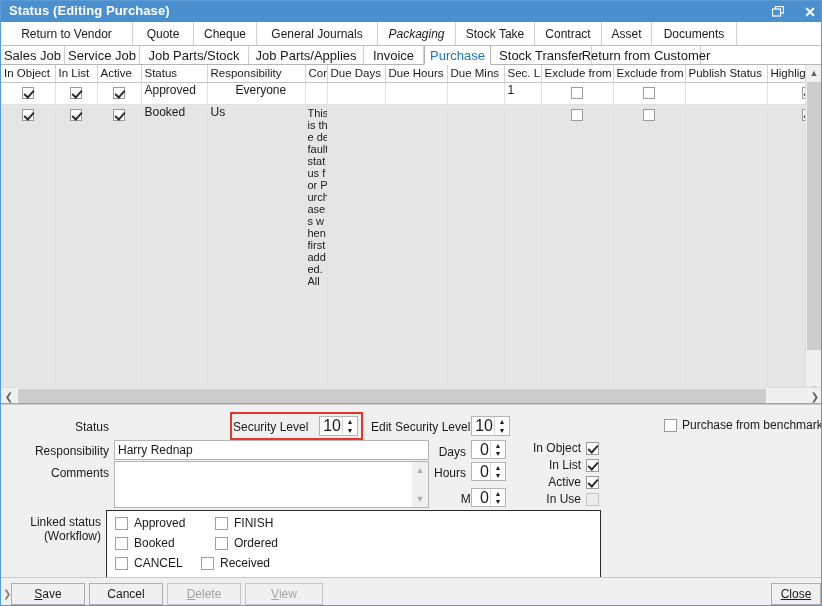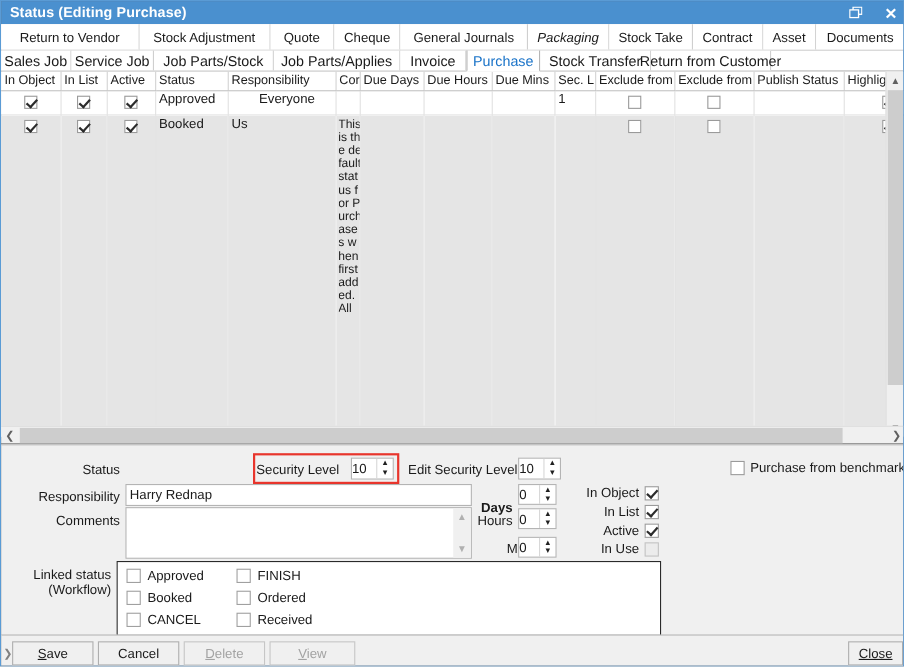--- a/index.html
+++ b/index.html
@@ -12,21 +12,21 @@
     font-family: "Liberation Sans", sans-serif;
     font-size: 12px;
     color: #1a1a1a;
     -webkit-font-smoothing: antialiased;
   }
   #app {
     position: relative;
     width: 822px;
     height: 606px;
     overflow: hidden;
-    background: #737373;
+    background: #84cc16;
     border: 1px solid #5a9bd5;
     box-sizing: border-box;
   }
 
   
   .titlebar {
     position: absolute;
     left: 0; top: 0;
     width: 822px; height: 21px;
     background: #4a90cf;
@@ -285,22 +285,22 @@
   .spin {
     position: absolute;
     background: #ffffff;
     border: 1px solid #b4b4b4;
     box-sizing: border-box;
     display: flex;
     align-items: center;
   }
   .spin .val {
     flex: 1;
-    text-align: left;
-    font-size: 12px;
+    text-align: right;
+    font-size: 16px;
     color: #1a1a1a;
     padding-right: 1px;
   }
   .spin .btns {
     width: 15px;
     height: 100%;
     display: flex;
     flex-direction: column;
     border-left: 1px solid #d8d8d8;
     box-sizing: border-box;
@@ -396,23 +396,20 @@
           <rect x="0.5" y="3" width="8" height="7" fill="#4a90cf" stroke="#ffffff" stroke-width="1.2"></rect>
         </svg>
       </div>
       <div class="winbtn winbtn-x">✕</div>
     </div>
   </div>
 
   <div class="tabrow row1" id="tabrow1">
       <div class="tab" style="width: 132px;">
         <span>Return to Vendor</span>
-      </div>
-      <div class="tab" style="width: 125px;">
-        <span>Stock Adjustment</span>
       </div>
       <div class="tab" style="width: 61px;">
         <span>Quote</span>
       </div>
       <div class="tab" style="width: 63px;">
         <span>Cheque</span>
       </div>
       <div class="tab" style="width: 121px;">
         <span>General Journals</span>
       </div>
@@ -573,21 +570,21 @@
     </div>
 
     <div class="cbrow" style="left:663px;top:13px;">
       <span class="cb" id="cb-benchmark"></span>
       <span>Purchase from benchmark</span>
     </div>
 
     <div class="fld-label" style="left:0;top:39px;width:108px;">Responsibility</div>
     <input class="txtinput" style="left: 113px; top: 35px; width: 315px; height: 20px;" value="Harry Rednap">
 
-    <div class="fld-label" style="left:400px;top:49px;width:65px;font-weight:bold;">Days</div>
+    <div class="fld-label" style="left:400px;top:40px;width:65px;">Days</div>
     <div class="spin" style="left:470px;top:35px;width:35px;height:19px;">
       <div class="val">0</div>
       <div class="btns">
         <div>▲</div>
         <div>▼</div>
       </div>
     </div>
 
     <div class="fld-label" style="left:0;top:61px;width:108px;">Comments</div>
     <textarea class="ta" style="left: 113px; top: 56px; width: 315px; height: 47px;"></textarea>
@@ -649,21 +646,21 @@
           <span>CANCEL</span>
         </div>
         <div class="gb-item" style="left: 108px; top: 5px;">
           <span class="cb"></span>
           <span>FINISH</span>
         </div>
         <div class="gb-item" style="left: 108px; top: 25px;">
           <span class="cb"></span>
           <span>Ordered</span>
         </div>
-        <div class="gb-item" style="left: 108px; top: 45px;">
+        <div class="gb-item" style="left: 94px; top: 45px;">
           <span class="cb"></span>
           <span>Received</span>
         </div>
       </div>
 
   </div>
 
   <div class="btnbar">
     <div class="grip">❯</div>
     <div class="btn" style="left:10px;width:74px;">

